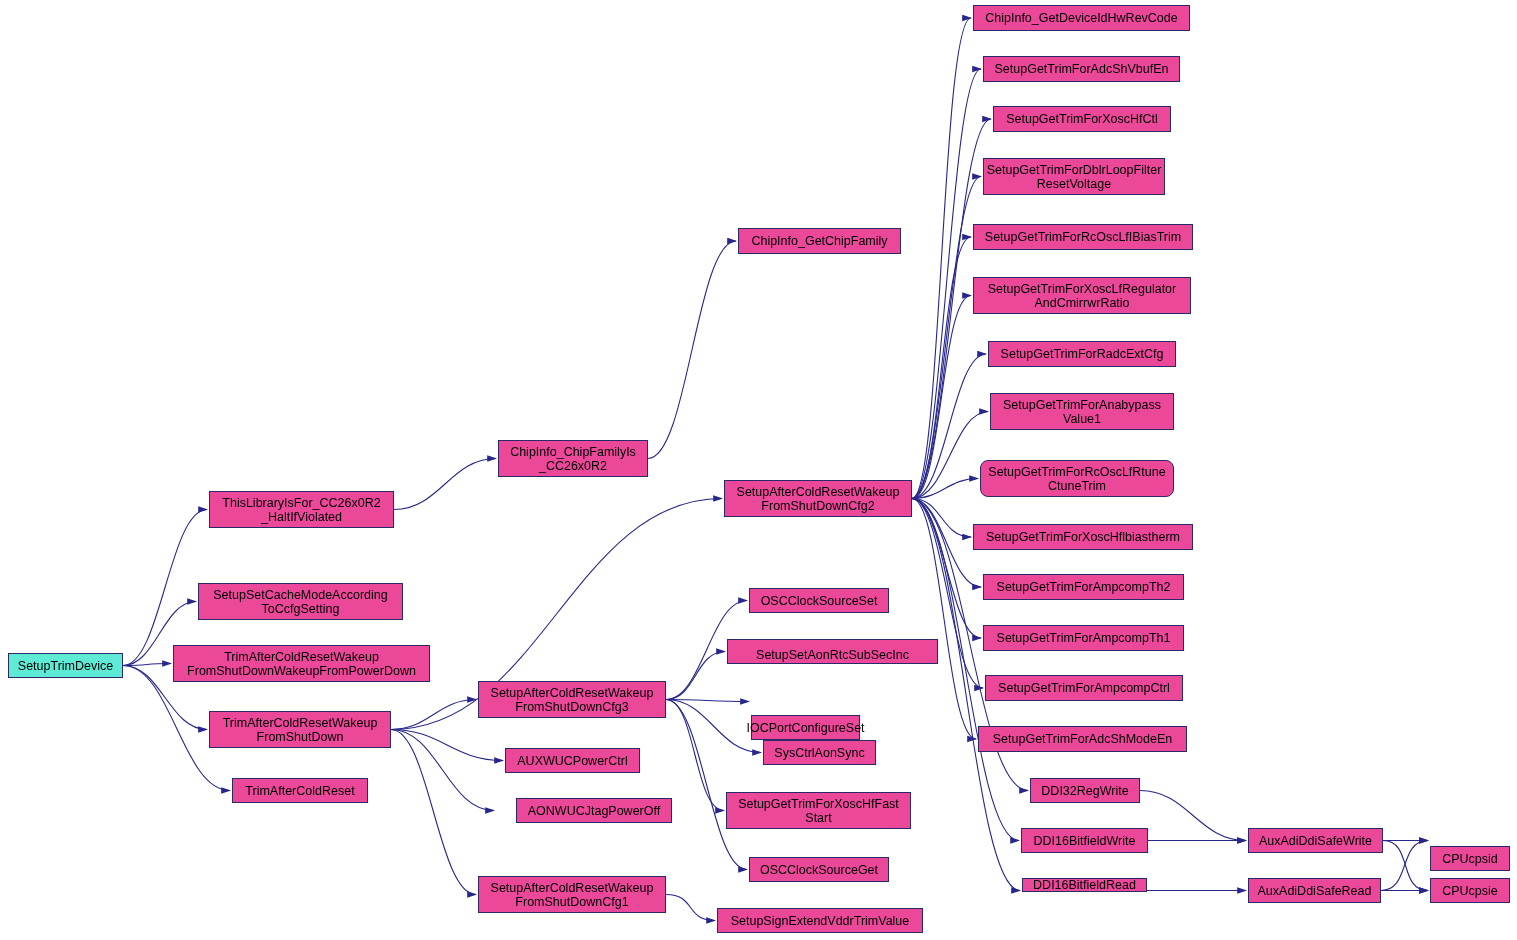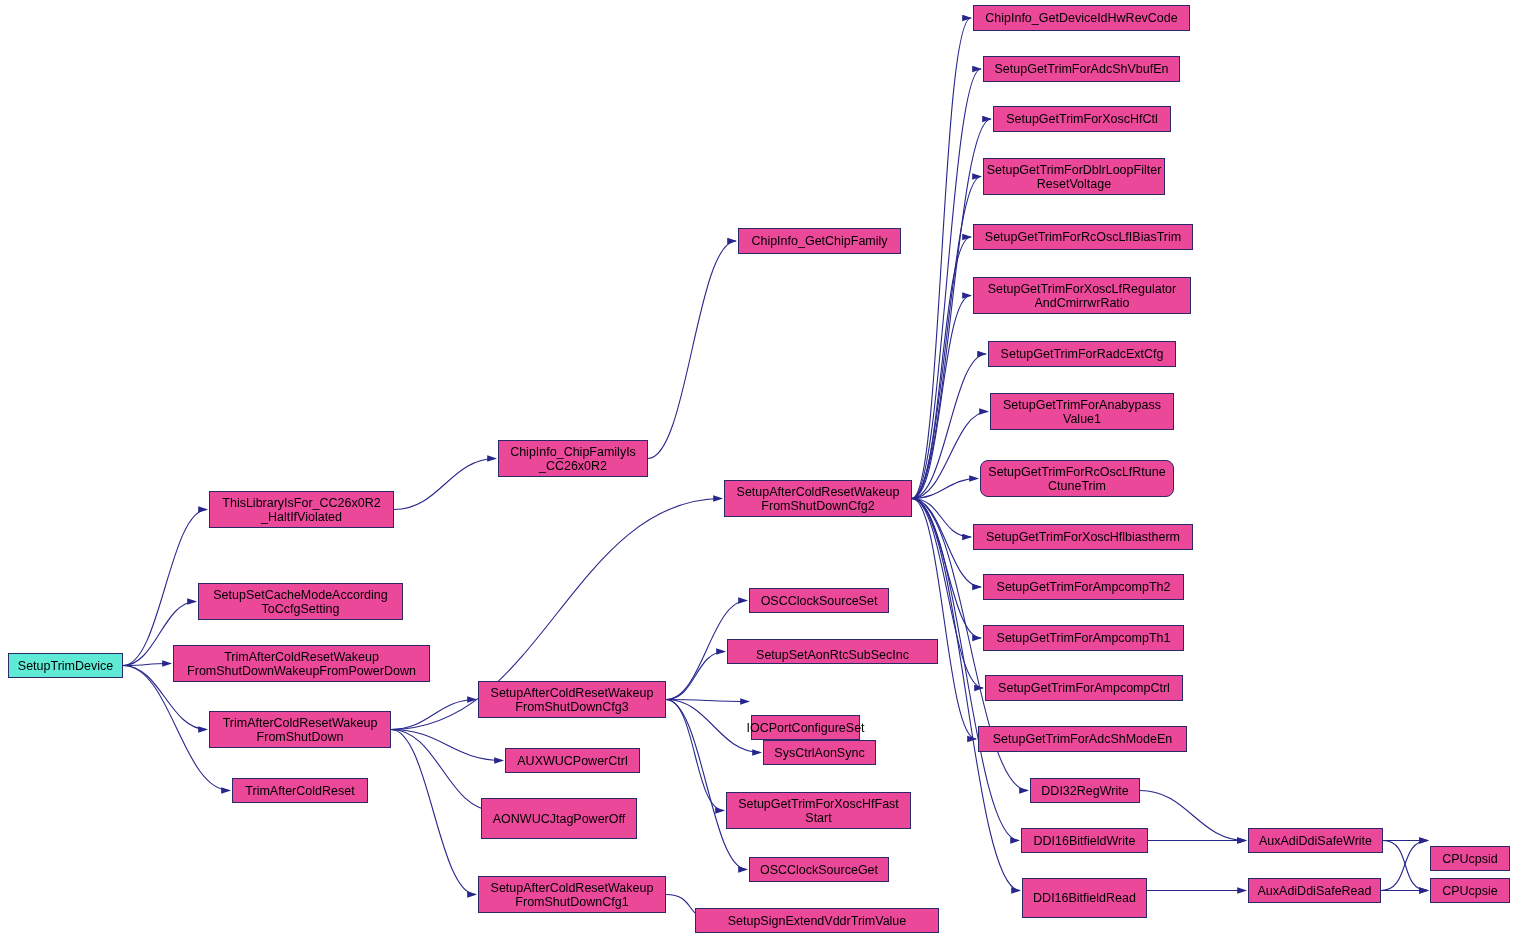--- a/index.html
+++ b/index.html
@@ -100,21 +100,21 @@
         <span>SetupAfterColdResetWakeup
 FromShutDownCfg2</span>
       </div>
       <div class="node" style="left: 478px; top: 681px; width: 188px; height: 37px;">
         <span>SetupAfterColdResetWakeup
 FromShutDownCfg3</span>
       </div>
       <div class="node" style="left: 505px; top: 748px; width: 135px; height: 25px;">
         <span>AUXWUCPowerCtrl</span>
       </div>
-      <div class="node" style="left: 481px; top: 798px; width: 156px; height: 41px;">
+      <div class="node" style="left: 516px; top: 798px; width: 156px; height: 25px;">
         <span>AONWUCJtagPowerOff</span>
       </div>
       <div class="node" style="left: 478px; top: 876px; width: 188px; height: 37px;">
         <span>SetupAfterColdResetWakeup
 FromShutDownCfg1</span>
       </div>
       <div class="node" style="left: 749px; top: 588px; width: 140px; height: 25px;">
         <span>OSCClockSourceSet</span>
       </div>
       <div class="node" style="left: 727px; top: 639px; width: 211px; height: 25px; align-items: flex-end;">
@@ -126,21 +126,21 @@
       <div class="node" style="left: 763px; top: 740px; width: 113px; height: 25px;">
         <span>SysCtrlAonSync</span>
       </div>
       <div class="node" style="left: 726px; top: 792px; width: 185px; height: 37px;">
         <span>SetupGetTrimForXoscHfFast
 Start</span>
       </div>
       <div class="node" style="left: 749px; top: 857px; width: 140px; height: 25px;">
         <span>OSCClockSourceGet</span>
       </div>
-      <div class="node" style="left: 695px; top: 908px; width: 244px; height: 25px;">
+      <div class="node" style="left: 717px; top: 908px; width: 206px; height: 25px;">
         <span>SetupSignExtendVddrTrimValue</span>
       </div>
       <div class="node" style="left: 973px; top: 5px; width: 217px; height: 26px;">
         <span>ChipInfo_GetDeviceIdHwRevCode</span>
       </div>
       <div class="node" style="left: 983px; top: 56px; width: 197px; height: 26px;">
         <span>SetupGetTrimForAdcShVbufEn</span>
       </div>
       <div class="node" style="left: 993px; top: 106px; width: 178px; height: 26px;">
         <span>SetupGetTrimForXoscHfCtl</span>
@@ -181,21 +181,21 @@
       </div>
       <div class="node" style="left: 978px; top: 726px; width: 209px; height: 26px;">
         <span>SetupGetTrimForAdcShModeEn</span>
       </div>
       <div class="node" style="left: 1030px; top: 778px; width: 110px; height: 25px;">
         <span>DDI32RegWrite</span>
       </div>
       <div class="node" style="left: 1021px; top: 828px; width: 127px; height: 25px;">
         <span>DDI16BitfieldWrite</span>
       </div>
-      <div class="node" style="left: 1022px; top: 878px; width: 125px; height: 40px;">
+      <div class="node" style="left: 1022px; top: 878px; width: 125px; height: 14px;">
         <span>DDI16BitfieldRead</span>
       </div>
       <div class="node" style="left: 1248px; top: 828px; width: 135px; height: 25px;">
         <span>AuxAdiDdiSafeWrite</span>
       </div>
       <div class="node" style="left: 1248px; top: 878px; width: 133px; height: 25px;">
         <span>AuxAdiDdiSafeRead</span>
       </div>
       <div class="node" style="left: 1430px; top: 828px; width: 80px; height: 25px; margin-top: 18px;">
         <span>CPUcpsid</span>

